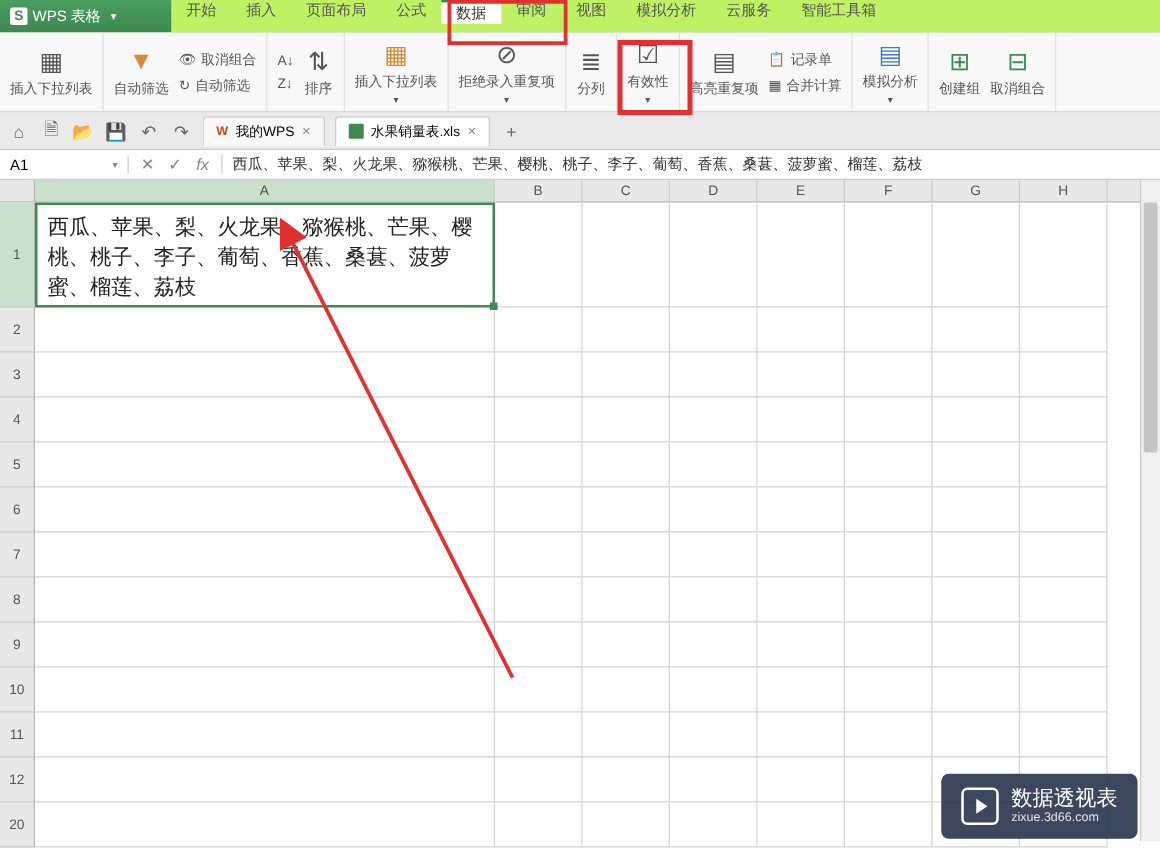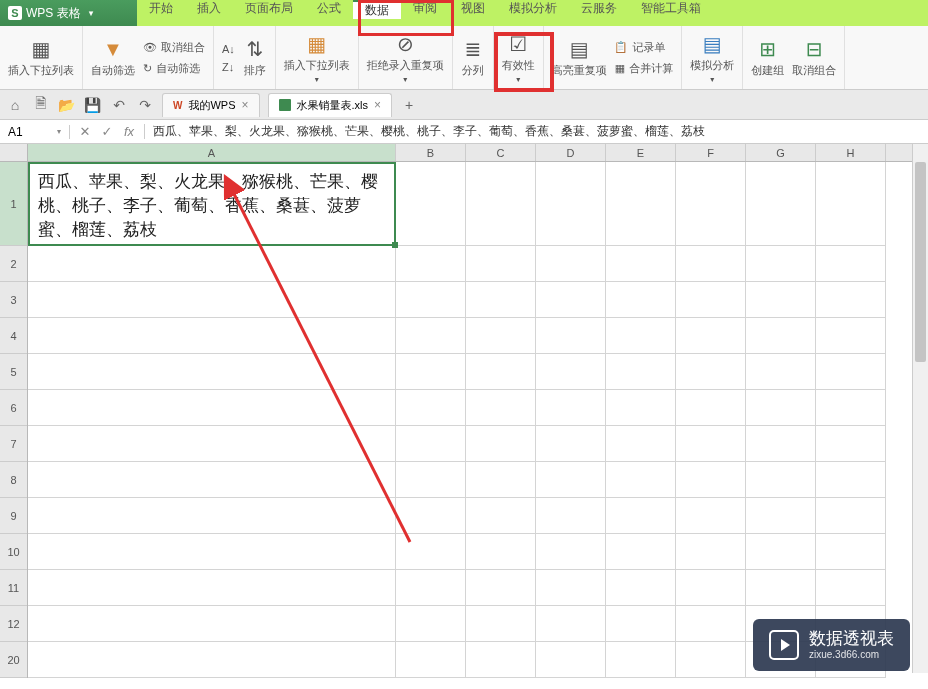--- a/index.html
+++ b/index.html
@@ -27,21 +27,21 @@
     
     .tabs-bar { position: absolute; top: 90px; left: 0; right: 0; height: 30px; background: #eaeaea; display: flex; align-items: center; padding: 0 6px; gap: 8px; font-size: 11px; border-bottom: 1px solid #ccc; }
     .tabs-bar .ticon { width: 18px; height: 18px; display: flex; align-items: center; justify-content: center; color: #666; cursor: pointer; font-size: 14px; }
     .tabs-bar .doc-tab { display: flex; align-items: center; gap: 6px; padding: 4px 10px; background: #f8f8f8; border: 1px solid #ccc; border-bottom: none; border-radius: 3px 3px 0 0; }
     .tabs-bar .doc-tab.active { background: #fff; }
     .tabs-bar .doc-tab .close { color: #888; cursor: pointer; font-size: 12px; }
     .wps-icon { color: #c42; font-weight: bold; font-size: 10px; }
     .xls-icon { width: 12px; height: 12px; background: #3e8a50; border-radius: 1px; }
     
     .formula-bar { position: absolute; top: 120px; left: 0; right: 0; height: 24px; background: #fff; display: flex; align-items: center; border-bottom: 1px solid #ccc; font-size: 12px; }
-    .name-box { width: 70px; border-right: 1px solid #ccc; padding: 0 8px; display: flex; align-items: center; justify-content: space-between; text-align: right; }
+    .name-box { width: 103px; border-right: 1px solid #ccc; padding: 0 8px; display: flex; align-items: center; justify-content: space-between; text-align: right; }
     .name-box .arrow { font-size: 8px; color: #888; }
     .fb-btns { display: flex; gap: 0; padding: 0 4px; border-right: 1px solid #ccc; }
     .fb-btn { width: 22px; display: flex; align-items: center; justify-content: center; color: #888; font-size: 13px; }
     .fx { font-style: italic; }
     .formula-input { flex: 1; padding: 0 8px; color: #333; white-space: nowrap; overflow: hidden; }
     
     .sheet-area { position: absolute; top: 144px; left: 0; right: 0; bottom: 0; background: #fff; display: flex; }
     .corner { width: 28px; height: 18px; background: #e8e8e8; border-right: 1px solid #b8b8b8; border-bottom: 1px solid #b8b8b8; flex-shrink: 0; }
     .col-headers { height: 18px; display: flex; background: #e8e8e8; border-bottom: 1px solid #b8b8b8; }
     .col-h { border-right: 1px solid #ccc; display: flex; align-items: center; justify-content: center; font-size: 11px; color: #555; }

